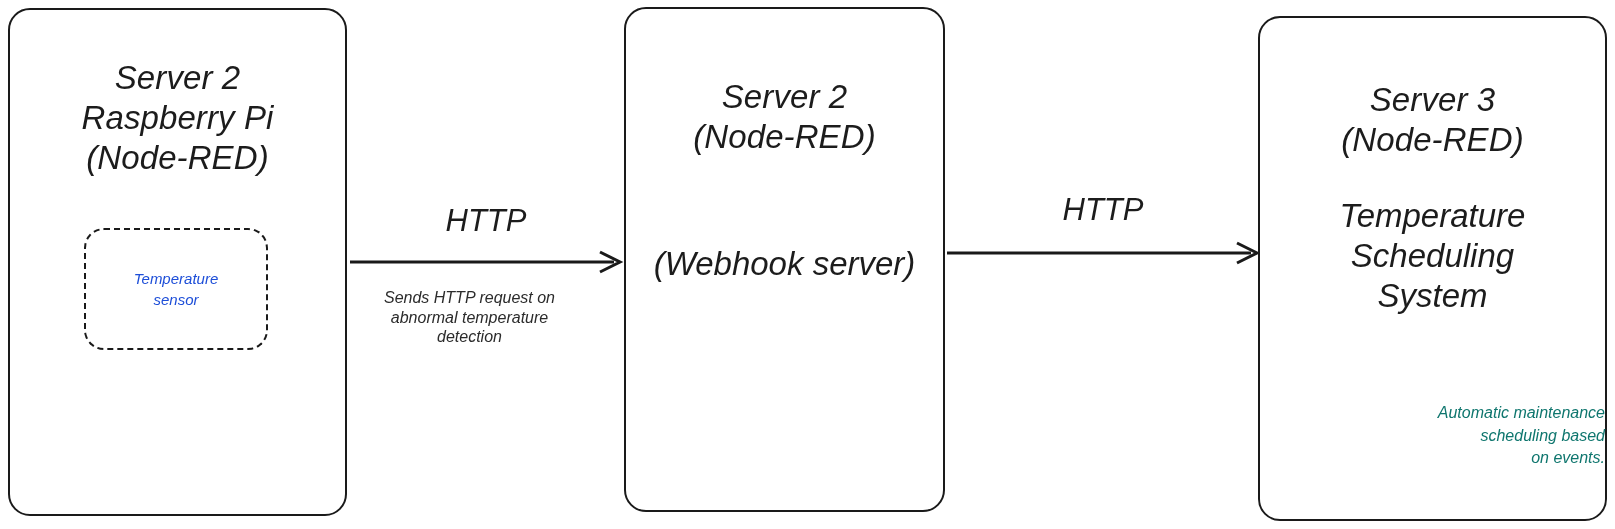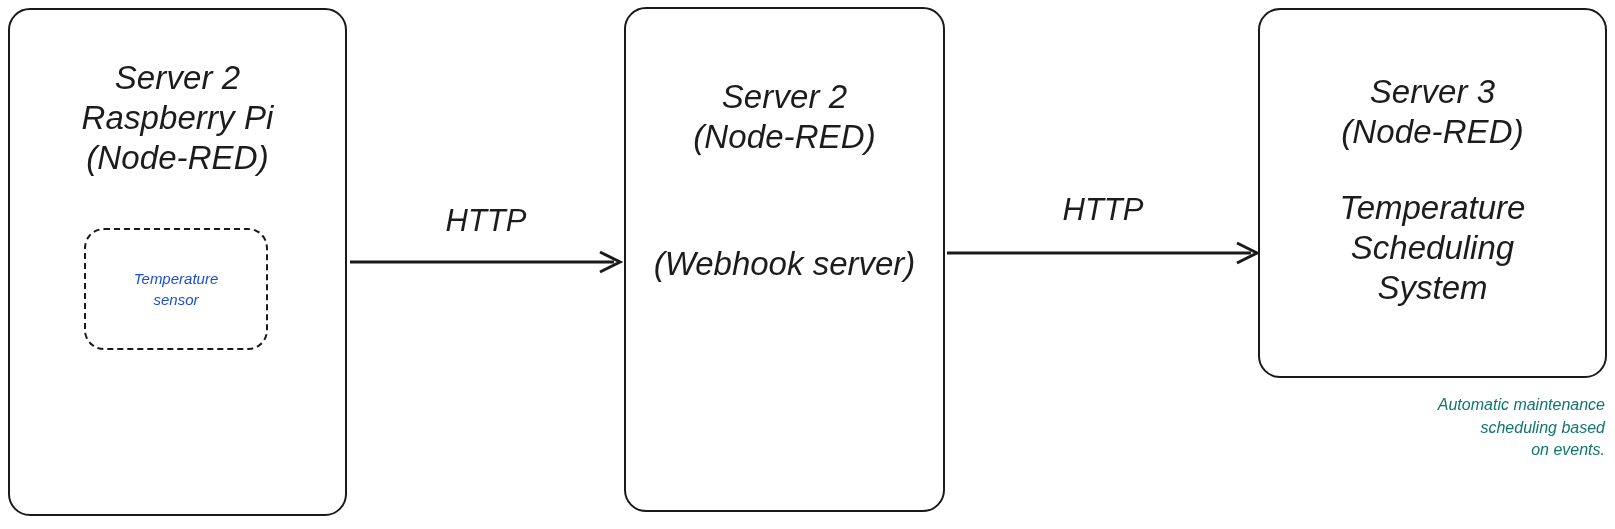--- a/index.html
+++ b/index.html
@@ -128,36 +128,39 @@
     </div>
   </div>
 
   <div class="connector" style="left:350px; top:246px; width:272px; height:32px;">
     <svg width="272" height="32" viewBox="0 0 272 32" aria-hidden="true">
       <line x1="0" y1="16" x2="264" y2="16" stroke="#1a1a1a" stroke-width="3"></line>
       <polyline points="250,6 270,16 250,26" fill="none" stroke="#1a1a1a" stroke-width="3"></polyline>
     </svg>
   </div>
   <div class="edge-label" style="left:350px; top:203px; width:272px;">HTTP</div>
+  <div class="edge-caption" style="left:348px; top:288px; width:243px;">Sends HTTP request on
+abnormal temperature
+detection</div>
 
   <div class="node" style="left:624px; top:7px; width:321px; height:505px;">
     <div class="node-title" style="top:68px;">Server 2
 (Node-RED)</div>
     <div class="node-subtitle" style="top:235px;">(Webhook server)</div>
   </div>
 
   <div class="connector" style="left:947px; top:237px; width:312px; height:32px;">
     <svg width="312" height="32" viewBox="0 0 312 32" aria-hidden="true">
       <line x1="0" y1="16" x2="304" y2="16" stroke="#1a1a1a" stroke-width="3"></line>
       <polyline points="290,6 310,16 290,26" fill="none" stroke="#1a1a1a" stroke-width="3"></polyline>
     </svg>
   </div>
   <div class="edge-label" style="left:947px; top:192px; width:312px;">HTTP</div>
 
-  <div class="node" style="left:1258px; top:8px; width:349px; height:370px;">
+  <div class="node" style="left:1258px; top:16px; width:349px; height:505px;">
     <div class="node-title" style="top:62px;">Server 3
 (Node-RED)</div>
     <div class="node-subtitle" style="top:178px;">Temperature
 Scheduling
 System</div>
     <div class="node-note" style="top:384px;">Automatic maintenance
 scheduling based
 on events.</div>
   </div>
 

